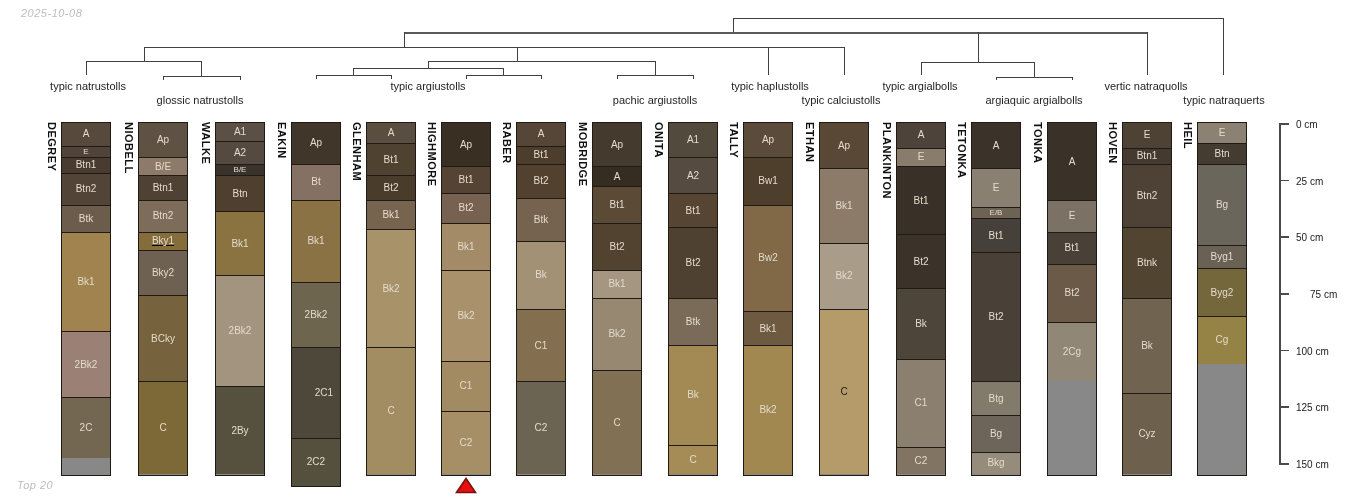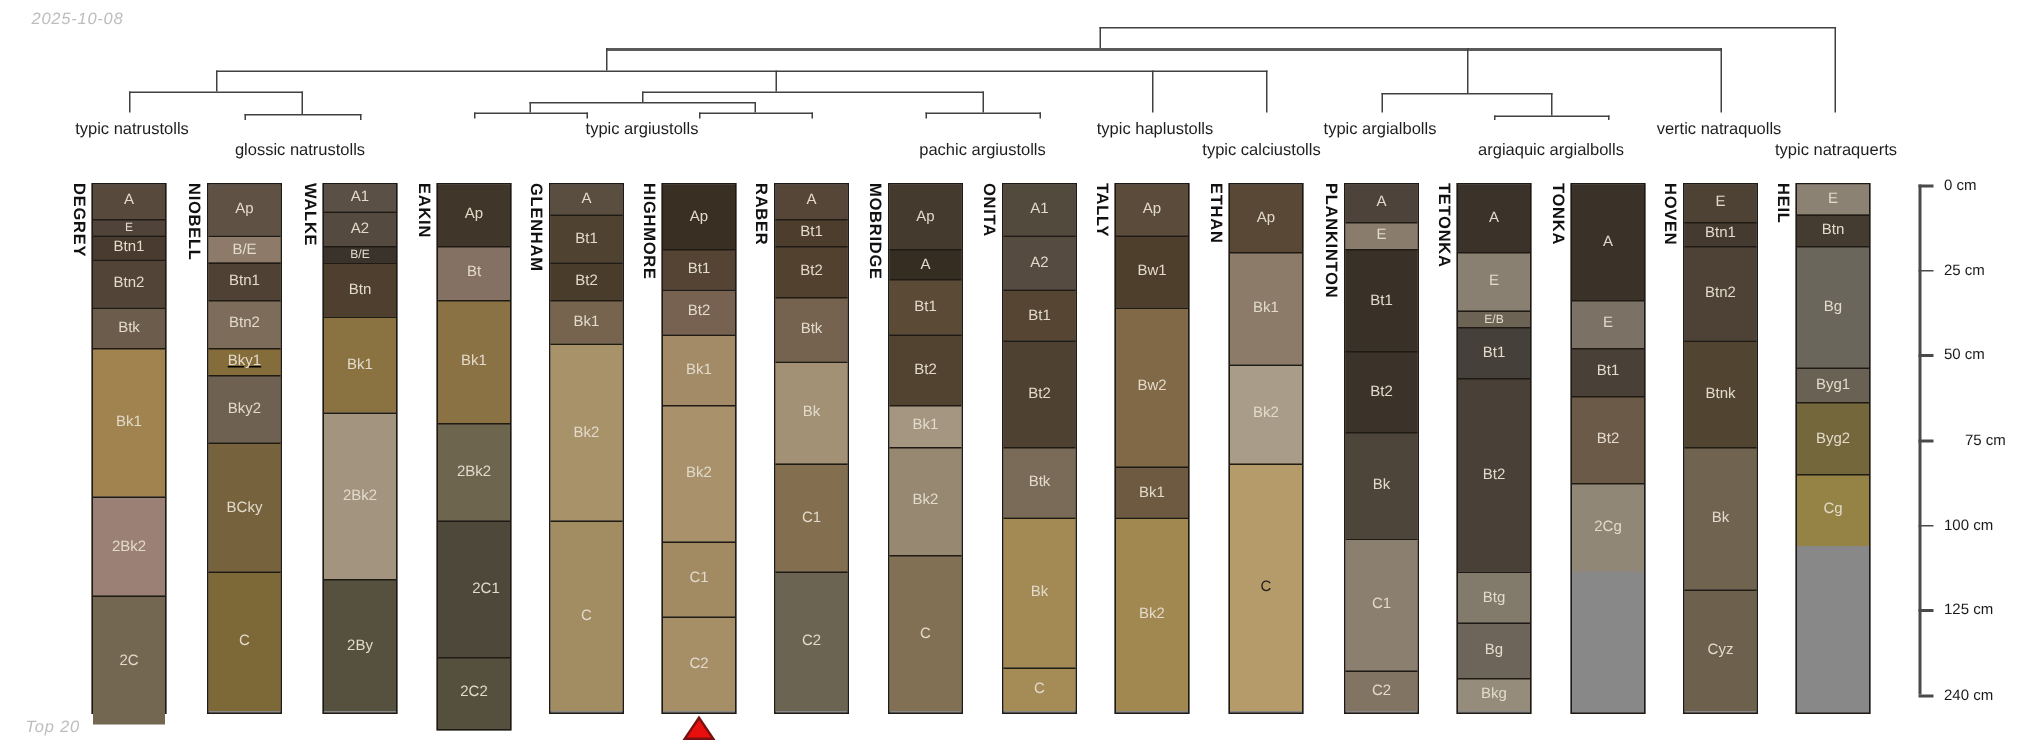--- a/index.html
+++ b/index.html
@@ -114,21 +114,21 @@
         </div>
         <div class="horizon" style="height: 27.2004px; background: rgb(108, 92, 75);">
           <span class="horizon-label">Btk</span>
         </div>
         <div class="horizon" style="height: 99.7348px; background: rgb(160, 131, 78);">
           <span class="horizon-label">Bk1</span>
         </div>
         <div class="horizon" style="height: 65.7343px; background: rgb(155, 129, 117);">
           <span class="horizon-label">2Bk2</span>
         </div>
-        <div class="horizon" style="height: 86px; background: rgb(116, 103, 81);">
+        <div class="horizon" style="height: 61px; background: rgb(116, 103, 81);">
           <span class="horizon-label">2C</span>
         </div>
       </div>
       <div class="col-name" style="left: 135px; top: 122px;">NIOBELL</div>
       <div class="profile-col" style="left: 138px; top: 122px; width: 50px; height: 353.839px;">
         <div class="horizon" style="height: 34.0005px; background: rgb(95, 81, 67);">
           <span class="horizon-label">Ap</span>
         </div>
         <div class="horizon" style="height: 18.1336px; background: rgb(141, 122, 105);">
           <span class="horizon-label">B/E</span>
@@ -470,15 +470,15 @@
       <div class="axis-tick-label" style="left: 1296px; top: 180.667px;">25 cm</div>
       <div class="axis-tick" style="left: 1279px; top: 236.335px; width: 10px;"></div>
       <div class="axis-tick-label" style="left: 1296px; top: 237.335px;">50 cm</div>
       <div class="axis-tick" style="left: 1279px; top: 293.002px; width: 10px;"></div>
       <div class="axis-tick-label" style="left: 1296px; top: 294.002px; margin-left: 14px;">75 cm</div>
       <div class="axis-tick" style="left: 1279px; top: 349.67px; width: 10px;"></div>
       <div class="axis-tick-label" style="left: 1296px; top: 350.67px;">100 cm</div>
       <div class="axis-tick" style="left: 1279px; top: 406.338px; width: 10px;"></div>
       <div class="axis-tick-label" style="left: 1296px; top: 407.337px;">125 cm</div>
       <div class="axis-tick" style="left: 1279px; top: 463.005px; width: 10px;"></div>
-      <div class="axis-tick-label" style="left: 1296px; top: 464.005px;">240 cm</div>
+      <div class="axis-tick-label" style="left: 1296px; top: 464.005px;">150 cm</div>
     </div>
 </div>
 
 </body></html>

